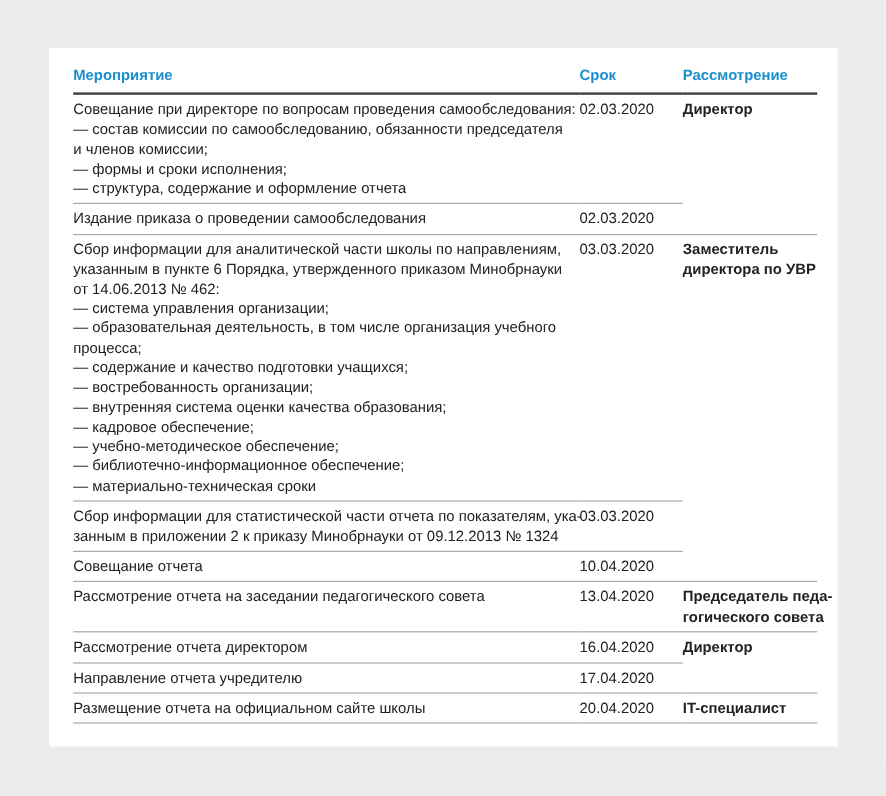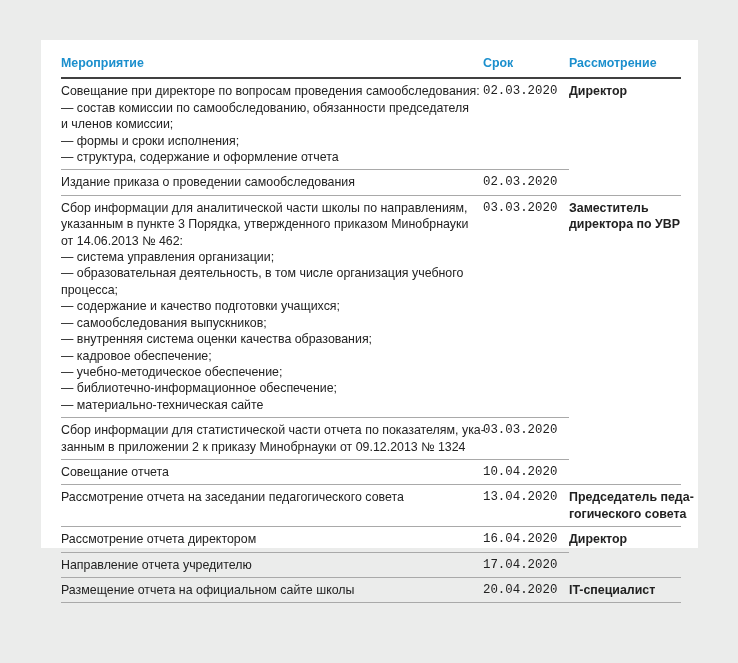--- a/index.html
+++ b/index.html
@@ -6,21 +6,21 @@
   body {
     width: 738px; height: 663px;
     background: #ebeceb;
     position: relative;
     overflow: hidden;
     font-family: "Liberation Sans", sans-serif;
   }
   .card {
     position: absolute;
     left: 41px; top: 40px;
-    width: 657px; height: 508px;
+    width: 657px; height: 582px;
     background: #ffffff;
   }
   table.plan {
     position: absolute;
     left: 20px; top: 12px;
     width: 620px;
     border-collapse: collapse;
     table-layout: fixed;
     font-size: 12.4px;
     line-height: 16.4px;
@@ -38,21 +38,21 @@
     border-bottom: 2px solid #404040;
     height: 14px;
   }
   tbody td {
     vertical-align: top;
     padding: 4px 0 4px 0;
     border-bottom: 1px solid #a9a9a9;
   }
   td.event { padding-right: 14px; }
   td.event .line { display: block; white-space: nowrap; }
-  td.date { white-space: nowrap; font-family: Liberation Mono, monospace; }
+  td.date { white-space: nowrap; }
   td.resp { white-space: nowrap; font-weight: bold; }
 </style>
 </head>
 <body>
 
 <div class="card">
   <table class="plan">
     <colgroup>
       <col class="c-event">
         <col class="c-date">
@@ -84,32 +84,32 @@
       <tr>
         <td class="event">
           <span class="line">Издание приказа о проведении самообследования</span>
         </td>
         <td class="date">02.03.2020</td>
       </tr>
 
       <tr>
         <td class="event">
           <span class="line">Сбор информации для аналитической части школы по направлениям,</span>
-          <span class="line">указанным в пункте 3 Порядка, утвержденного приказом Минобрнауки</span>
+          <span class="line">указанным в пункте 6 Порядка, утвержденного приказом Минобрнауки</span>
           <span class="line">от 14.06.2013 № 462:</span>
           <span class="line">— система управления организации;</span>
           <span class="line">— образовательная деятельность, в том числе организация учебного</span>
           <span class="line">процесса;</span>
           <span class="line">— содержание и качество подготовки учащихся;</span>
-          <span class="line">— самообследования выпускников;</span>
+          <span class="line">— востребованность организации;</span>
           <span class="line">— внутренняя система оценки качества образования;</span>
           <span class="line">— кадровое обеспечение;</span>
           <span class="line">— учебно-методическое обеспечение;</span>
           <span class="line">— библиотечно-информационное обеспечение;</span>
-          <span class="line">— материально-техническая сайте</span>
+          <span class="line">— материально-техническая сроки</span>
         </td>
         <td class="date">03.03.2020</td>
         <td class="resp" rowspan="3">
           <span class="line" style="display:block">Заместитель</span>
           <span class="line" style="display:block">директора по УВР</span>
         </td>
       </tr>
 
       <tr>
         <td class="event">

